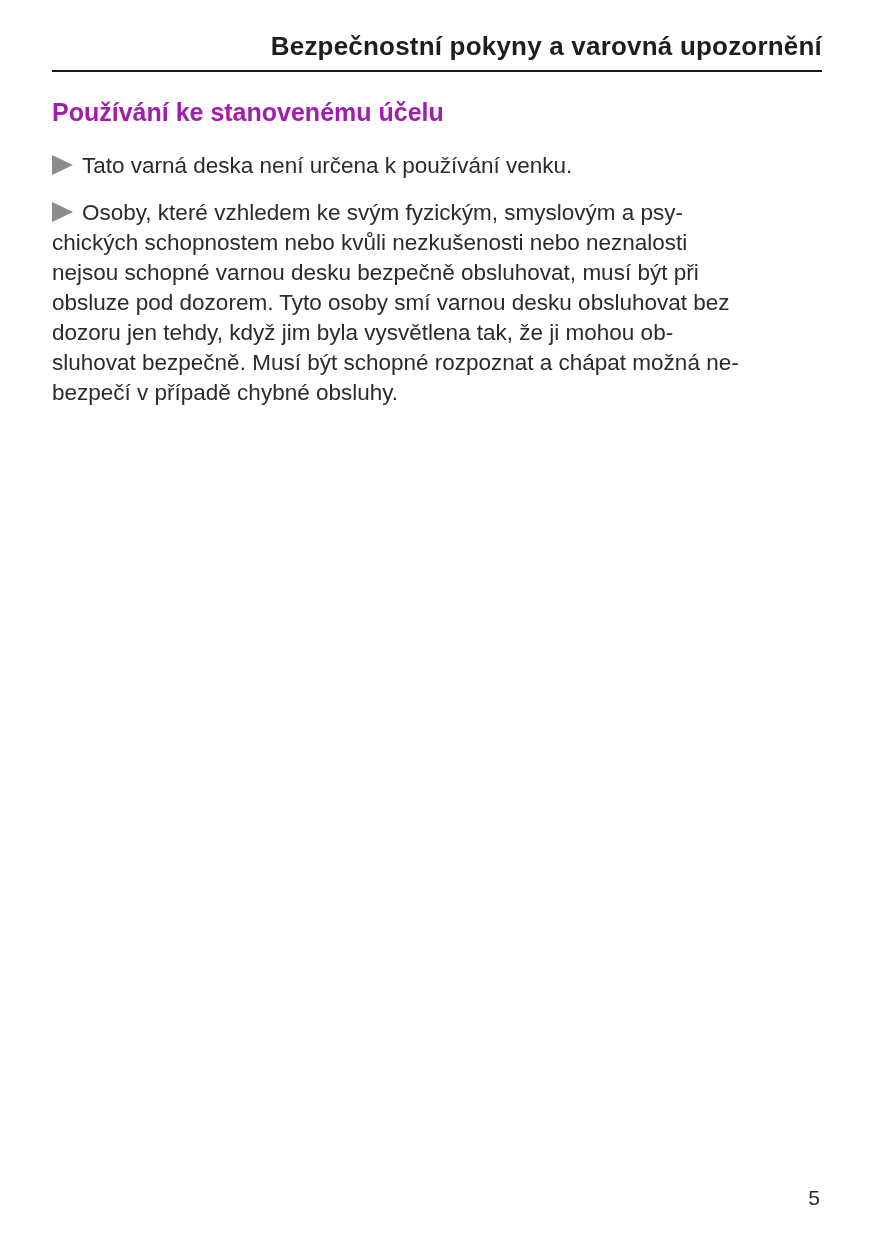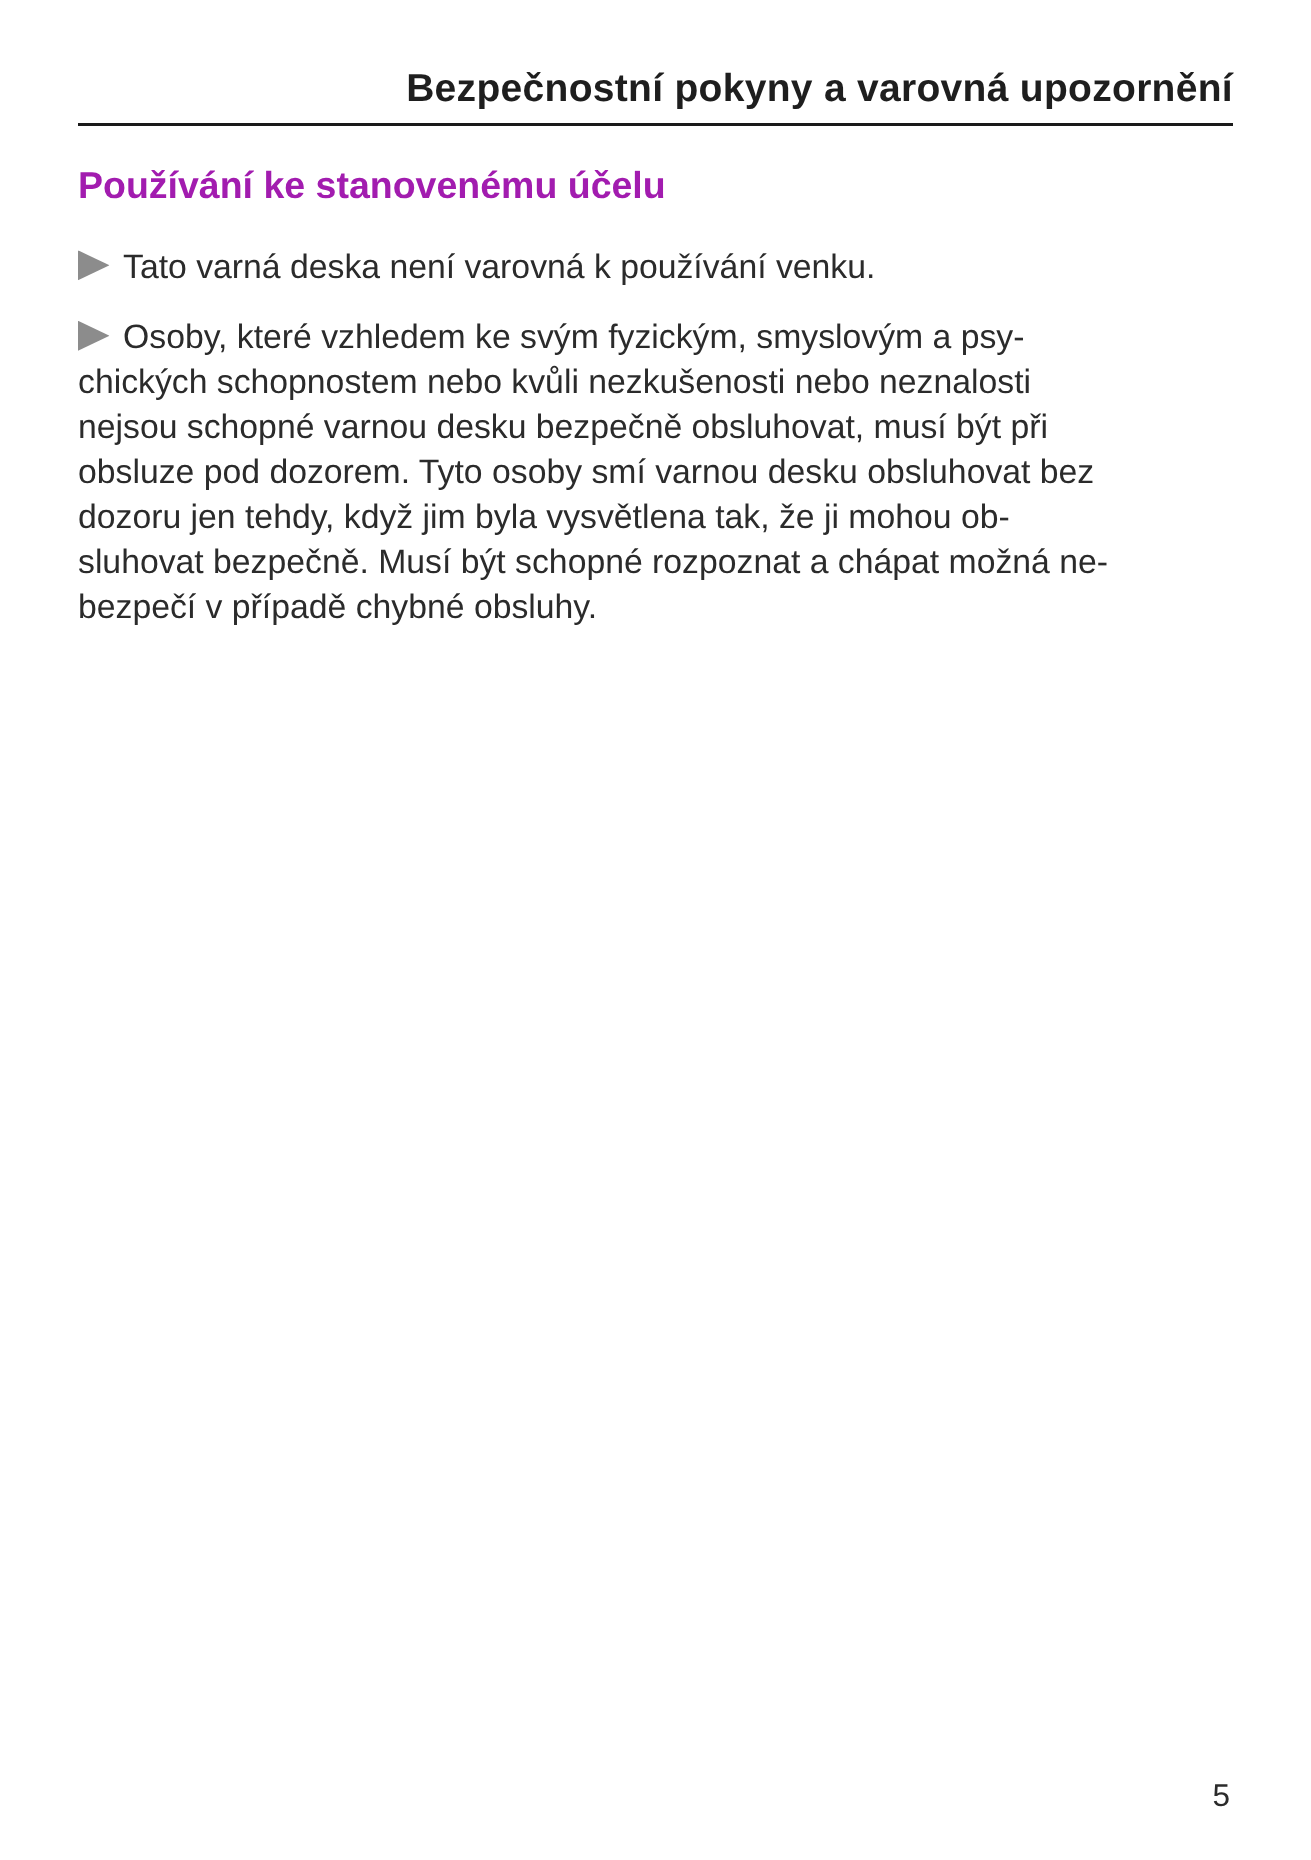--- a/index.html
+++ b/index.html
@@ -12,21 +12,21 @@
     overflow: hidden;
   }
   .page {
     position: absolute;
     left: 52px;
     top: 0;
     width: 770px;
     height: 1240px;
   }
   .header {
-    padding-top: 44px;
+    padding-top: 32px;
   }
   .header-title {
     font-size: 26px;
     font-weight: bold;
     letter-spacing: 0.2px;
     text-align: right;
     color: #1e1e1e;
     line-height: 1.15;
   }
   .header-rule {
@@ -79,21 +79,21 @@
     <div class="header-title">Bezpečnostní pokyny a varovná upozornění</div>
     <hr class="header-rule">
   </div>
 
   <h1 class="section-title">Používání ke stanovenému účelu</h1>
 
   <div class="paragraphs">
 
 
     <p class="bullet-para">
-      <span class="tri"></span><span class="ptext">Tato varná deska není varovná k používání venku.</span>
+      <span class="tri"></span><span class="ptext">Tato varná deska není určena k používání venku.</span>
     </p>
 
 
     <p class="bullet-para">
       <span class="tri"></span><span class="ptext">Osoby, které vzhledem ke svým fyzickým, smyslovým a psy-
 chických schopnostem nebo kvůli nezkušenosti nebo neznalosti
 nejsou schopné varnou desku bezpečně obsluhovat, musí být při
 obsluze pod dozorem. Tyto osoby smí varnou desku obsluhovat bez
 dozoru jen tehdy, když jim byla vysvětlena tak, že ji mohou ob-
 sluhovat bezpečně. Musí být schopné rozpoznat a chápat možná ne-

